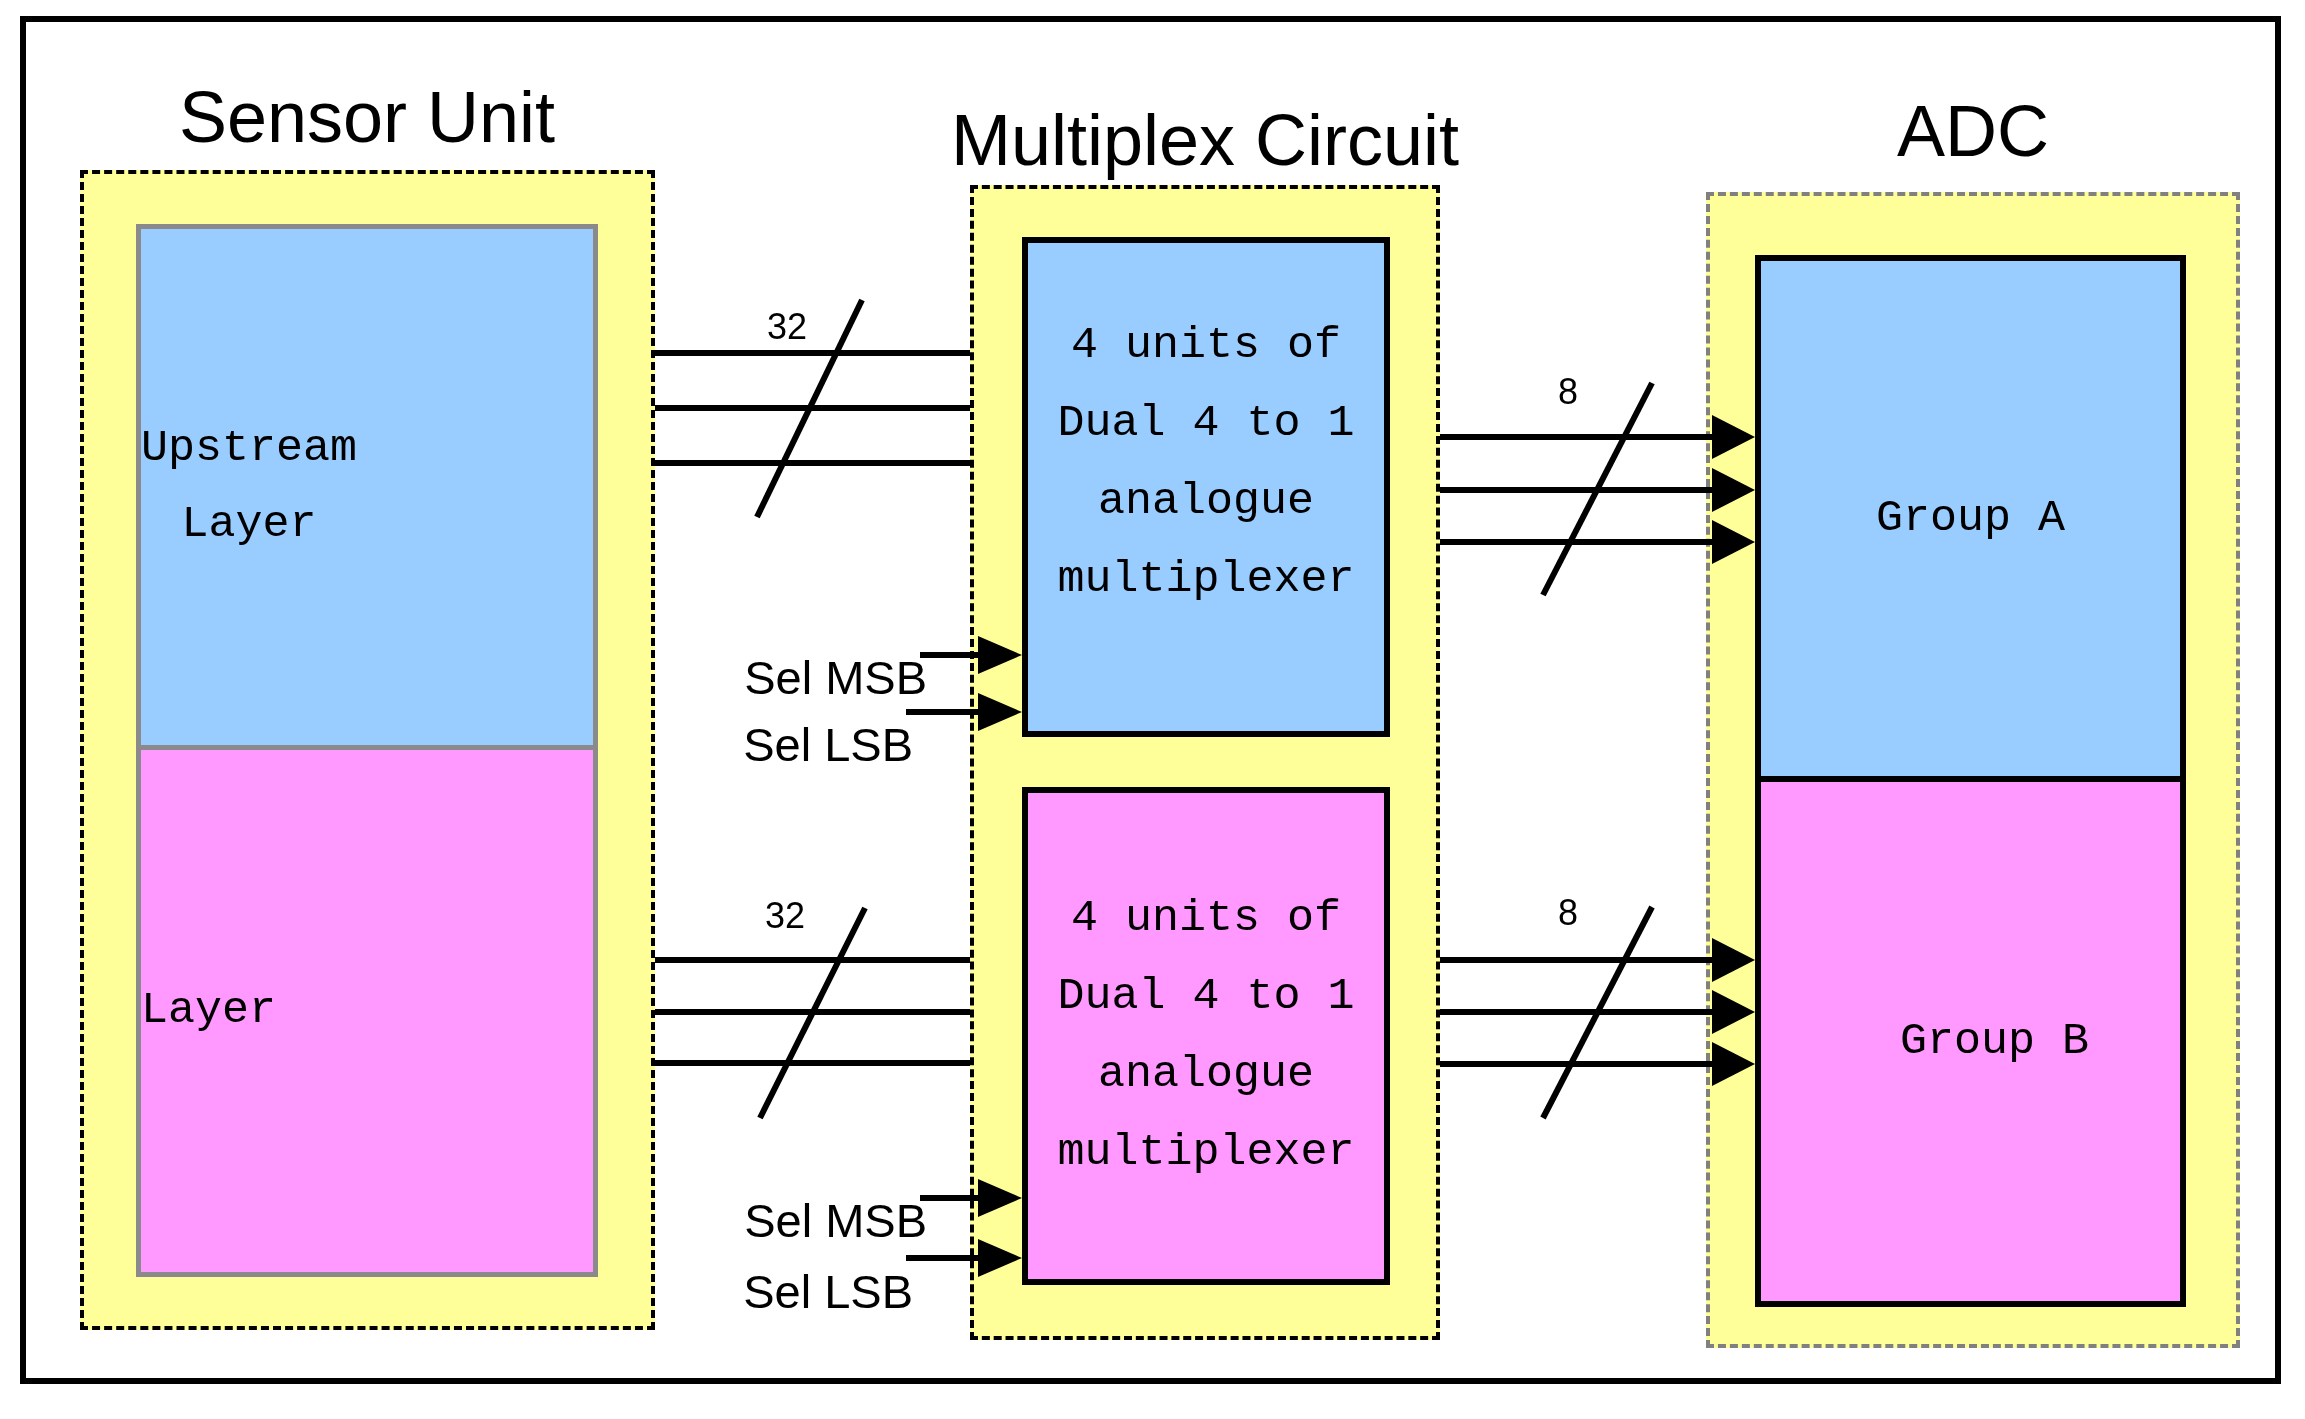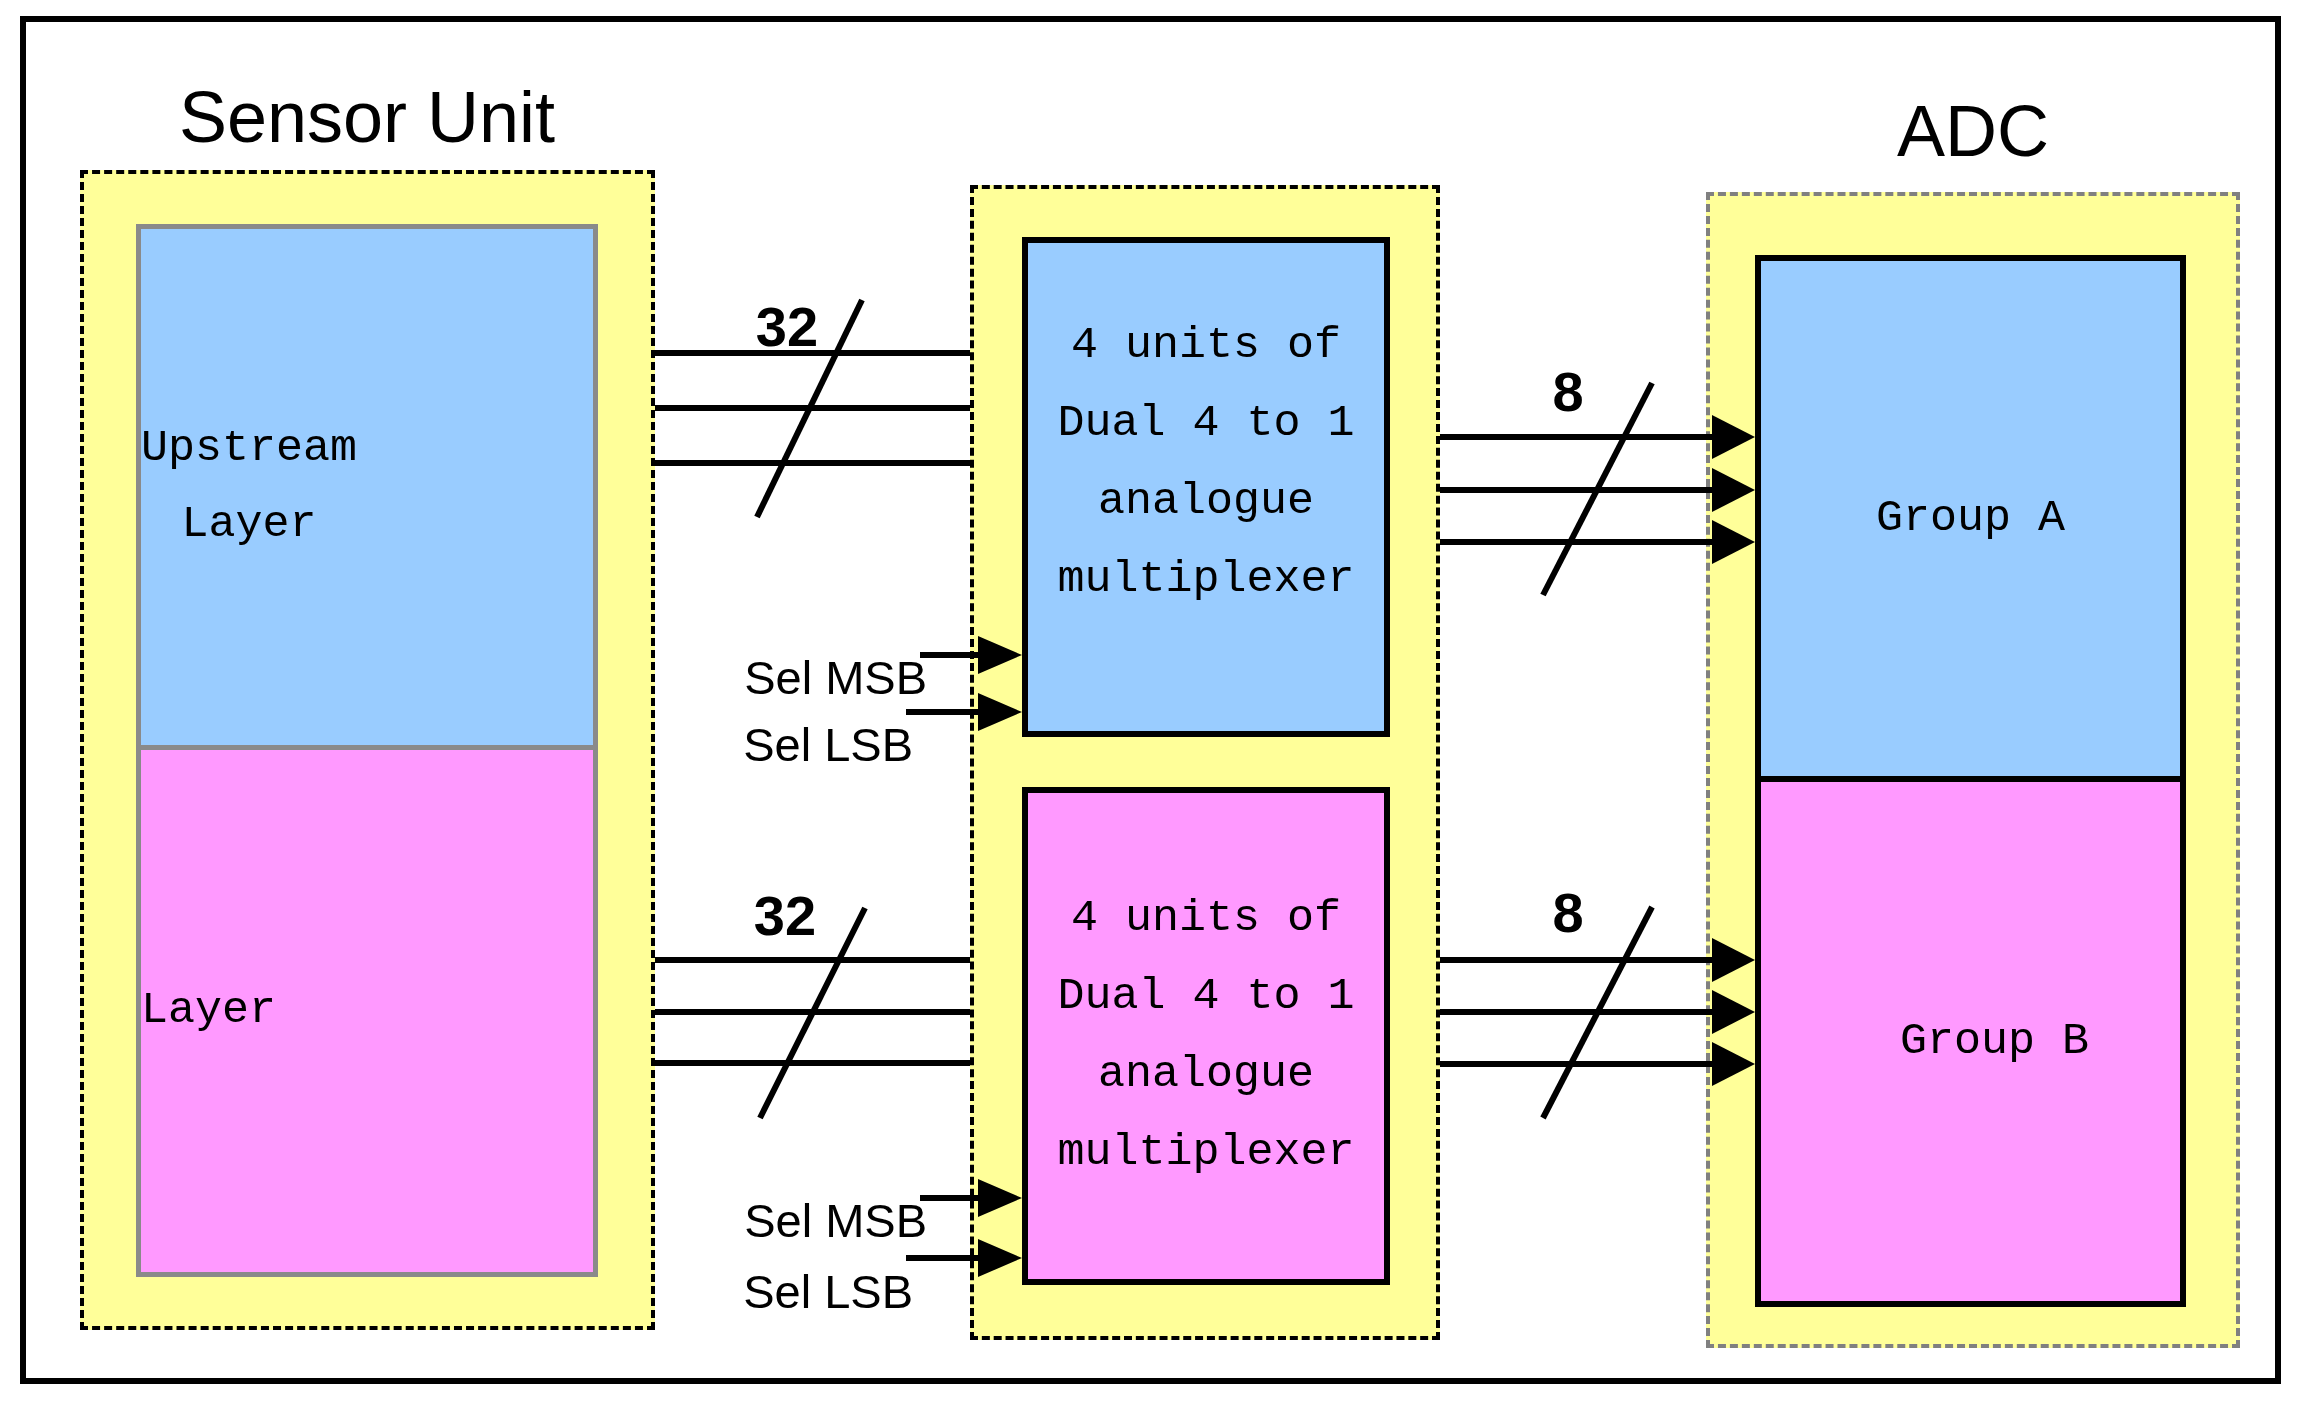--- a/index.html
+++ b/index.html
@@ -45,36 +45,37 @@
     box-sizing:border-box;border:6px solid #000;display:flex;flex-direction:column;margin-top:12px;
   }
   .adc-group{display:flex;align-items:center;justify-content:center;text-align:center;}
   .adc-group.top{height:515px;border-bottom:6px solid #000;}
   .adc-group.bottom{flex:1;padding-left:48px;}
   .blue-fill{background:#99CCFF;}
   .pink-fill{background:#FF99FF;}
   
   .bus-label{
     position:absolute;width:160px;text-align:center;
-    font-size:56px;line-height:62px;font-weight:bold;
+    font-size:36px;line-height:62px;
   }
   
   .sel-label{
     position:absolute;width:270px;text-align:right;
     font-size:47px;line-height:54px;white-space:nowrap;margin-top:44px;
   }
   svg.overlay{position:absolute;left:0;top:0;pointer-events:none;}
 </style>
 </head>
 <body>
 
 <div class="canvas">
   <div class="outer-border"></div>
 
   <div class="col-title" style="left:67px;top:84px;">Sensor Unit</div>
+  <div class="col-title" style="left:905px;top:107px;">Multiplex Circuit</div>
   <div class="col-title" style="left:1673px;top:98px;">ADC</div>
 
   <div class="dashed-box" style="left:80px;top:170px;width:575px;height:1160px;"></div>
   <div class="sensor-stack">
     <div class="sensor-layer top blue-fill">
       <div class="box-label">
         <div>Upstream</div>
         <div>Layer</div>
       </div>
     </div>

